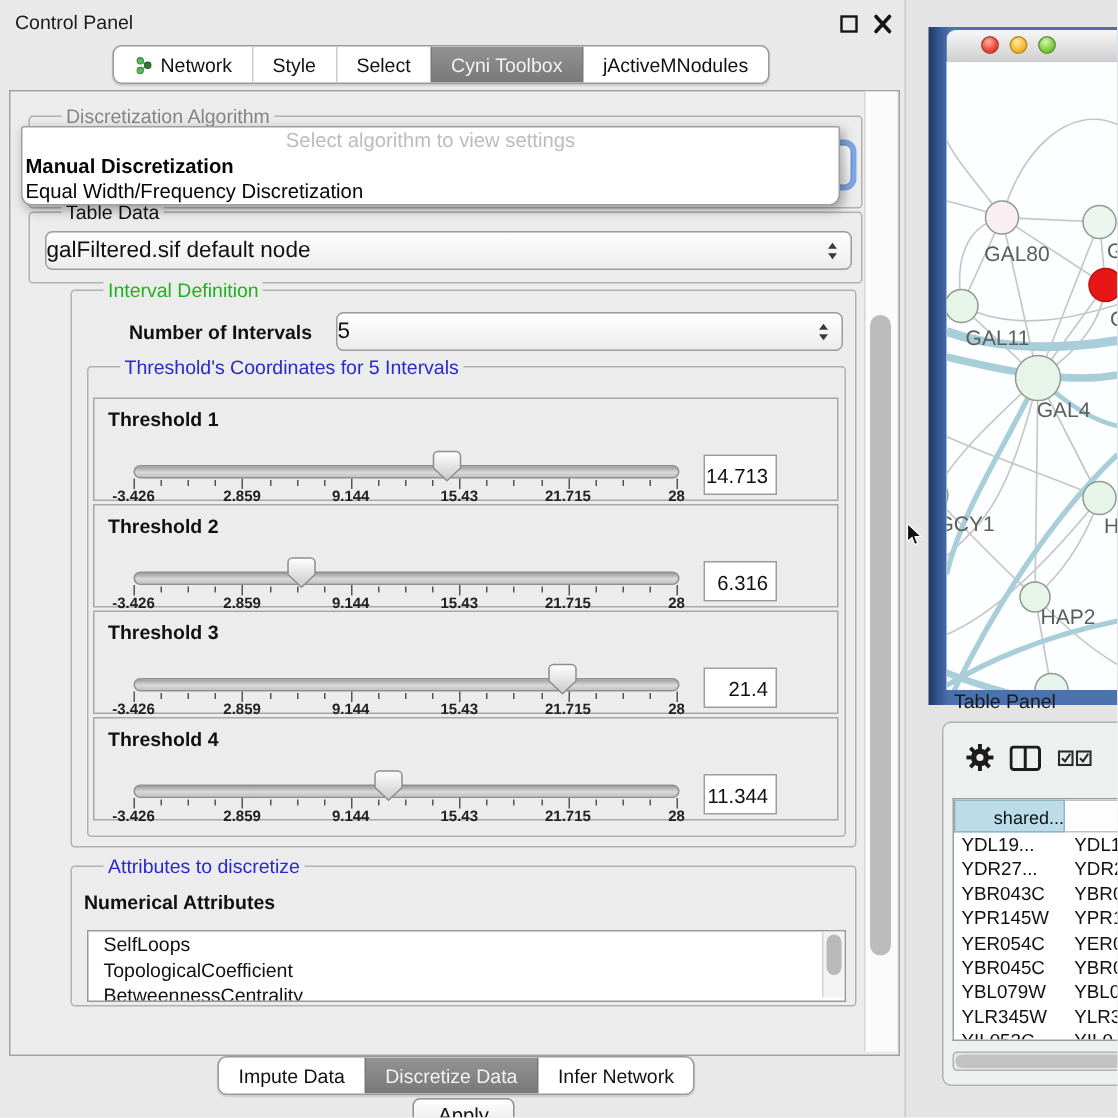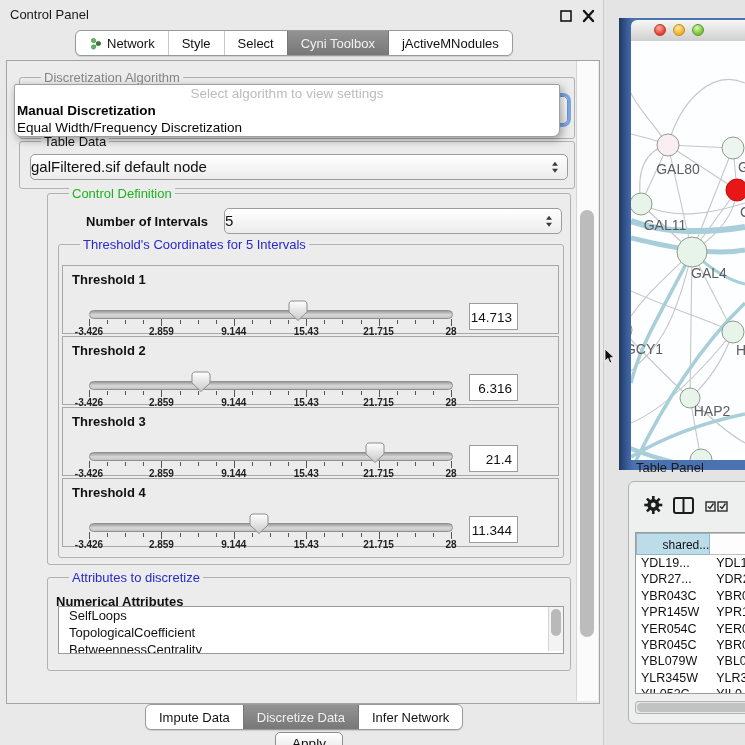--- a/index.html
+++ b/index.html
@@ -49,21 +49,21 @@
   .thr-label{position:absolute;left:9px;top:6px;font-size:13px;font-weight:bold}
   .track{position:absolute;left:26px;top:44px;width:362px;height:7px;border:1px solid #8f8f8f;border-radius:5px;
          background:linear-gradient(#9d9d9d,#d9d9d9 55%,#c3c3c3)}
   .tick{position:absolute;width:1px;background:#555}
   .ticklbl{position:absolute;top:60px;font-size:10px;font-weight:bold;color:#222;transform:translateX(-50%);white-space:nowrap}
   .thumb{position:absolute;top:34px;width:20px;height:22px}
   .valbox{position:absolute;left:406px;top:37px;width:49px;height:27px;background:#fff;border:1px solid #9c9c9c;
           font-size:13.5px;line-height:27px;text-align:right;padding-right:5px;box-sizing:border-box}
 
   
-  .attr-list{position:absolute;left:10px;top:28px;width:504px;height:46px;background:#fff;border:1px solid #9a9a9a;overflow:hidden}
+  .attr-list{position:absolute;left:10px;top:42px;width:504px;height:46px;background:#fff;border:1px solid #9a9a9a;overflow:hidden}
   .attr-item{font-size:13px;line-height:17px;padding-left:10px;white-space:nowrap}
   .attr-sb{position:absolute;right:0;top:0;width:14px;height:44px;background:#f3f3f3;border-left:1px solid #d5d5d5}
   .attr-sb .sbt{position:absolute;left:2px;top:2px;width:10px;height:27px;background:#b9b9b9;border-radius:5px}
 
   .apply{position:absolute;left:268px;top:671px;width:66px;height:22px;background:linear-gradient(#ffffff,#e4e4e4);
          border:1px solid #8e8e8e;border-radius:5px;font-size:13.5px;text-align:center;line-height:21px}
 
   .vsb{position:absolute;left:576px;top:61px;width:21px;height:640px;background:#fbfbfb;border-left:1px solid #d6d6d6}
   .vsb .sbt{position:absolute;left:3px;width:14px;top:149px;height:427px;background:#bcbcbc;border-radius:8px}
 
@@ -160,21 +160,21 @@
         <div class="combo" style="left:10px;top:12px;width:538px;height:26px;line-height:24px">
           <span>galFiltered.sif default node</span>
           <div class="stepper">
               <div class="tri-up"></div>
               <div class="tri-down"></div>
             </div>
         </div>
       </div>
 
       <div class="fset" style="left:40px;top:132px;width:522px;height:370px">
-        <div class="flab green">Control Definition</div>
+        <div class="flab green">Interval Definition</div>
         <div style="position:absolute;left:38px;top:20px;font-size:13px;font-weight:bold">Number of Intervals</div>
         <div class="combo" style="left:176px;top:14px;width:338px;height:26px;line-height:24px">
           <span>5</span>
           <div class="stepper">
               <div class="tri-up"></div>
               <div class="tri-down"></div>
             </div>
         </div>
 
         <div class="fset" style="left:10px;top:50px;width:504px;height:312px">

